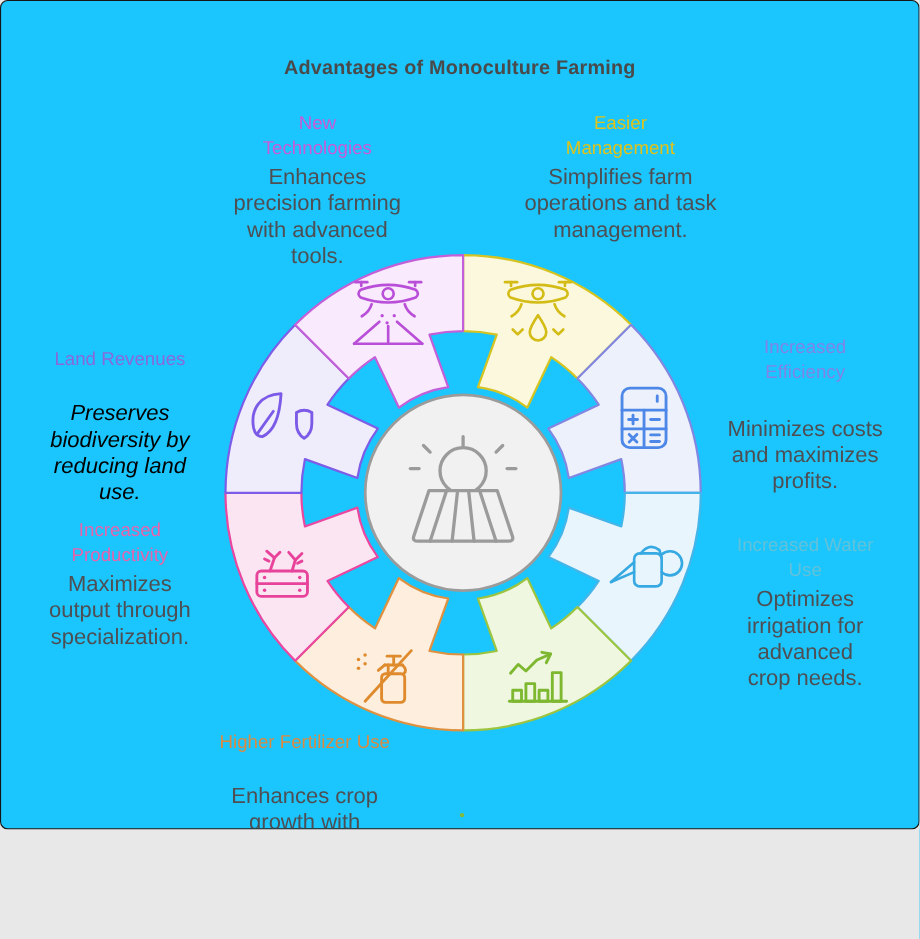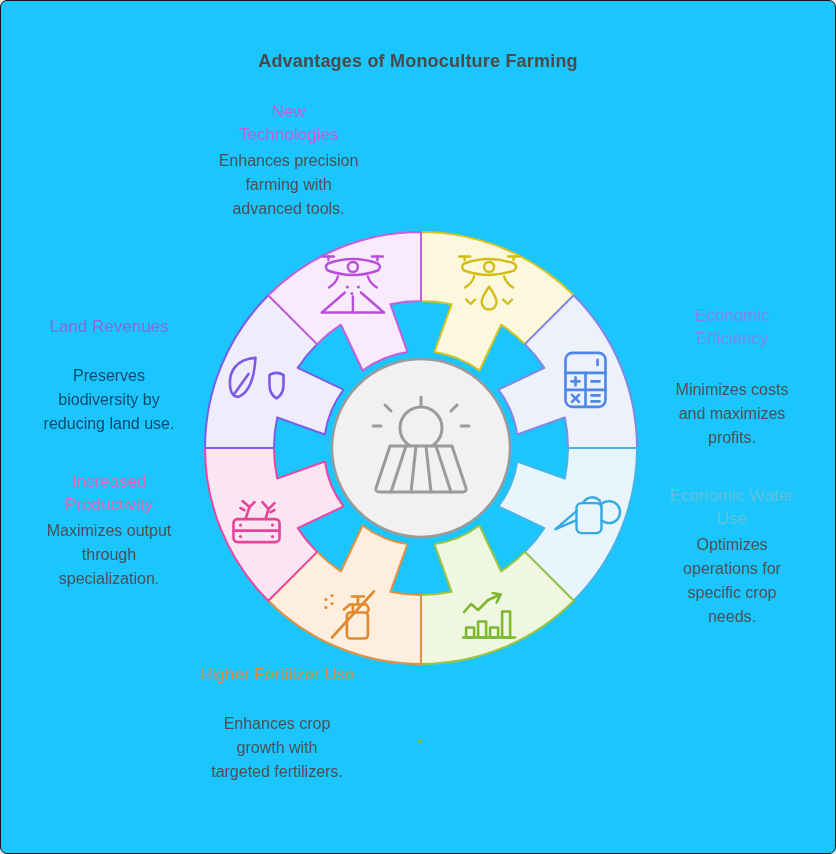--- a/index.html
+++ b/index.html
@@ -1,28 +1,28 @@
 <!DOCTYPE html>
 <html><head>
 <meta charset="utf-8">
 <style>
   html,body{margin:0;padding:0;background:#e8e8e8;}
   .stage{
-    position:relative;width:836px;height:854px;box-sizing:border-box;
+    position:relative;width:836px;height:754px;box-sizing:border-box;
     border:1px solid #151515;border-radius:7px;overflow:hidden;
     font-family:"Liberation Sans",sans-serif;
   }
   .title{
     position:absolute;top:50px;left:0;width:100%;margin:0;
     text-align:center;font-size:18px;font-weight:bold;letter-spacing:.2px;
   }
   #wheel{position:absolute;left:0;top:0;}
   .block{position:absolute;text-align:center;}
   .blk-title{font-weight:normal;font-size:17px;line-height:23px;min-height:47px;margin:0 auto;}
-  .blk-body{font-size:16px;line-height:24px;margin:2px auto 0;}
+  .blk-body{font-size:20px;line-height:24px;margin:2px auto 0;}
   
   .b-em {left:468px;top:99px; width:190px;}  .b-em  .blk-title{max-width:150px;}
   .b-ee {left:642px;top:303px;width:178px;}  .b-ee  .blk-title{max-width:112px;} .b-ee .blk-body{max-width:142px;margin-top:27px;}
   .b-ewu{left:642px;top:483px;width:178px;}  .b-ewu .blk-title{max-width:145px;} .b-ewu .blk-body{max-width:128px;}
   .b-hr {left:452px;top:674px;width:225px;}  .b-hr  .blk-body{max-width:152px;}
   .b-hfu{left:178px;top:662px;width:196px;}  .b-hfu .blk-title{max-width:165px;} .b-hfu .blk-body{max-width:140px;}
   .b-ip {left:13px; top:469px;width:190px;}  .b-ip  .blk-title{max-width:112px;} .b-ip .blk-body{max-width:155px;}
   .b-ls {left:13px; top:314px;width:190px;}  .b-ls  .blk-body{max-width:155px;}
   .b-nt {left:190px;top:99px; width:195px;}  .b-nt  .blk-title{max-width:135px;} .b-nt .blk-body{max-width:160px;}
   .stray{position:absolute;left:417px;top:738px;width:4px;height:4px;border-radius:50%;}
@@ -166,45 +166,49 @@
       <use href="#icon-watering-can" transform="translate(584.5,515.1)" style="color: rgb(54, 169, 226);"></use>
       <use href="#icon-growth-chart" transform="translate(488.1,611.5)" style="color: rgb(126, 184, 48);"></use>
       <use href="#icon-sprayer" transform="translate(351.9,611.5)" style="color: rgb(223, 139, 45);"></use>
       <use href="#icon-produce-crate" transform="translate(255.5,515.1)" style="color: rgb(232, 67, 154);"></use>
       <use href="#icon-leaf-shield" transform="translate(255.5,378.9)" style="color: rgb(124, 90, 232);"></use>
       <use href="#icon-drone-spray" transform="translate(351.9,282.5)" style="color: rgb(185, 79, 216);"></use>
       <circle cx="420" cy="447" r="89" fill="#f1f1f1" stroke="#9b9b9b" stroke-width="2.5"></circle>
       <use href="#icon-field-sun" transform="translate(420,447)" style="color: rgb(155, 155, 155);"></use>
     </svg>
 
+  <div class="block b-em">
+    <div class="blk-title" style="color: rgb(226, 194, 23);">Easier Management</div>
+    <div class="blk-body" style="color: rgb(78, 78, 83);">Simplifies farm operations and task management.</div>
+  </div>
 
   <div class="block b-ee">
-    <div class="blk-title" style="color: rgb(129, 132, 230);">Economic Efficiency</div>
+    <div class="blk-title" style="color: rgb(129, 132, 230);">Increased Efficiency</div>
     <div class="blk-body" style="color: rgb(78, 78, 83);">Minimizes costs and maximizes profits.</div>
   </div>
 
   <div class="block b-ewu">
-    <div class="blk-title" style="color: rgb(99, 193, 218);">Economic Water Use</div>
-    <div class="blk-body" style="color: rgb(78, 78, 83);">Optimizes operations for specific crop needs.</div>
+    <div class="blk-title" style="color: rgb(99, 193, 218);">Increased Water Use</div>
+    <div class="blk-body" style="color: rgb(78, 78, 83);">Optimizes irrigation for advanced crop needs.</div>
   </div>
 
 
   <div class="block b-ip">
     <div class="blk-title" style="color: rgb(231, 99, 172);">Increased Productivity</div>
     <div class="blk-body" style="color: rgb(78, 78, 83);">Maximizes output through specialization.</div>
   </div>
 
   <div class="block b-hfu">
     <div class="blk-title" style="color: rgb(221, 138, 65);">Higher Fertilizer Use</div>
     <div class="blk-body" style="color: rgb(78, 78, 83);">Enhances crop growth with targeted fertilizers.</div>
   </div>
 
   <div class="block b-ls">
     <div class="blk-title" style="color: rgb(139, 104, 218);">Land Revenues</div>
-    <div class="blk-body" style="color: #0c4a6e;">Preserves biodiversity by reducing land use.</div>
+    <div class="blk-body" style="color: #000000; font-style: italic;">Preserves biodiversity by reducing land use.</div>
   </div>
 
   <div class="block b-nt">
     <div class="blk-title" style="color: rgb(202, 90, 215);">New Technologies</div>
     <div class="blk-body" style="color: rgb(78, 78, 83);">Enhances precision farming with advanced tools.</div>
   </div>
 
   <div class="stray" style="background: rgb(132, 187, 58);"></div>
 
 </div>

